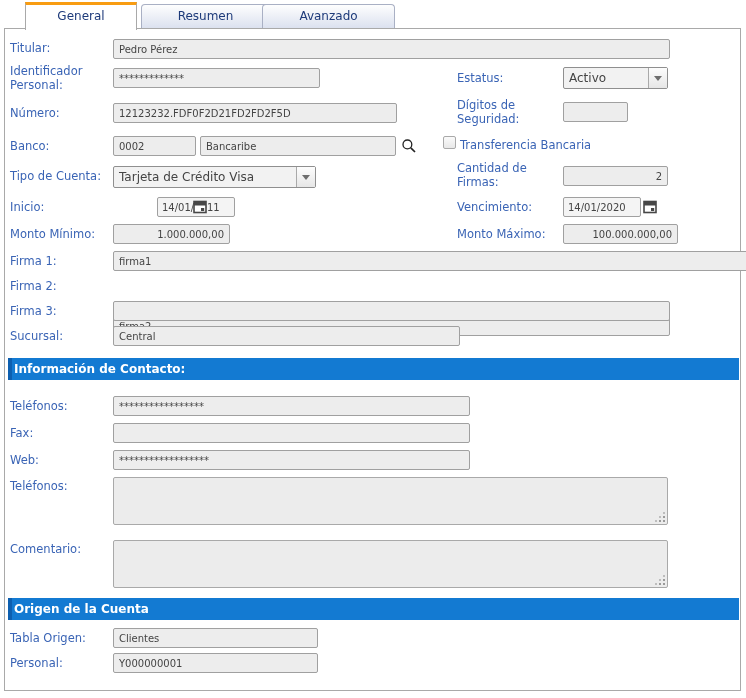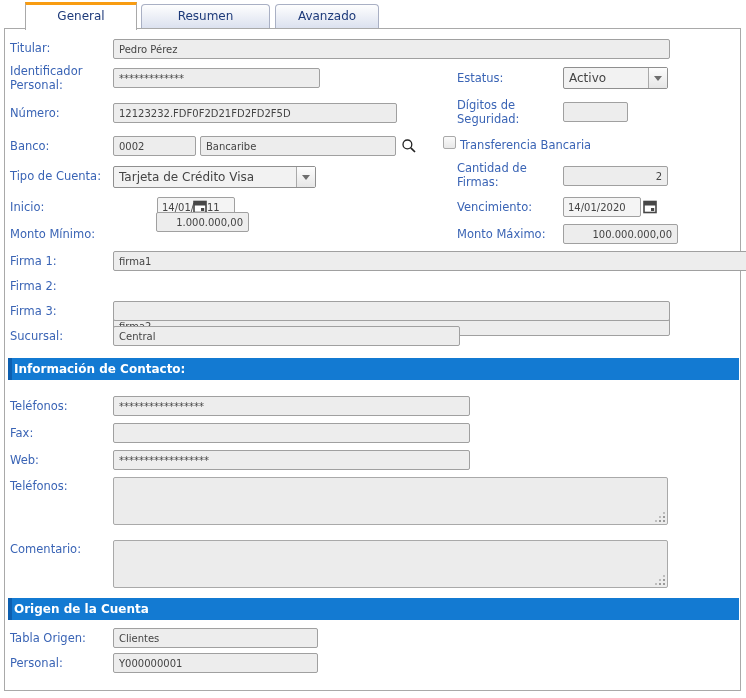--- a/index.html
+++ b/index.html
@@ -48,21 +48,21 @@
   .icon-btn{position:absolute;cursor:pointer;line-height:0;}
 </style>
 </head>
 <body>
 
 <div class="screen">
   <div class="panel"></div>
 
   <div class="tab active" style="left:25px;width:112px"><span>General</span></div>
   <div class="tab" style="left:141px;width:129px"><span>Resumen</span></div>
-  <div class="tab" style="left:275px;width:104px"><span>Avanzado</span></div>
+  <div class="tab" style="left:262px;width:133px"><span>Avanzado</span></div>
 
   <div class="lbl" style="left:10px;top:41px">Titular:</div>
   <input class="fld" style="left: 113px; top: 39px; width: 557px;" readonly="" value="Pedro Pérez">
 
   <div class="lbl" style="left:10px;top:64px">Identificador Personal:</div>
   <input class="fld" style="left: 113px; top: 68px; width: 207px;" readonly="" value="*************">
   <div class="lbl lbl-r" style="top:71px">Estatus:</div>
   <div class="dd" style="left:563px;top:67px;width:105px">
     <span class="val">Activo</span>
     <span class="btn">
@@ -110,21 +110,21 @@
   <input class="fld date" style="left: 563px; top: 197px; width: 78px;" readonly="" value="14/01/2020">
   <span class="icon-btn" style="left:643px;top:199px">
     <svg width="14" height="15" viewBox="0 0 14 15">
       <rect x="1" y="2.5" width="12" height="11" fill="#fff" stroke="#474747" stroke-width="1.6"></rect>
       <rect x="1" y="2.5" width="12" height="4" fill="#474747"></rect>
       <rect x="8" y="9" width="3.2" height="3" fill="#474747"></rect>
     </svg>
   </span>
 
   <div class="lbl" style="left:10px;top:227px;width:102px">Monto Mínimo:</div>
-  <input class="fld right" style="left: 113px; top: 212px; width: 93px; margin-left: 43px;" readonly="" value="1.000.000,00">
+  <input class="fld right" style="left: 113px; top: 224px; width: 117px;" readonly="" value="1.000.000,00">
   <div class="lbl lbl-r" style="top:227px;width:102px">Monto Máximo:</div>
   <input class="fld right" style="left: 563px; top: 224px; width: 115px;" readonly="" value="100.000.000,00">
 
   <div class="lbl" style="left:10px;top:254px">Firma 1:</div>
   <input class="fld" style="left: 113px; top: 251px; width: 636px;" readonly="" value="firma1">
   <div class="lbl" style="left:10px;top:279px">Firma 2:</div>
   <input class="fld" style="left: 113px; top: 276px; width: 557px; margin-top: 40px;" readonly="" value="firma2">
   <div class="lbl" style="left:10px;top:304px">Firma 3:</div>
   <input class="fld" style="left: 113px; top: 301px; width: 557px;" readonly="" value="">
 

